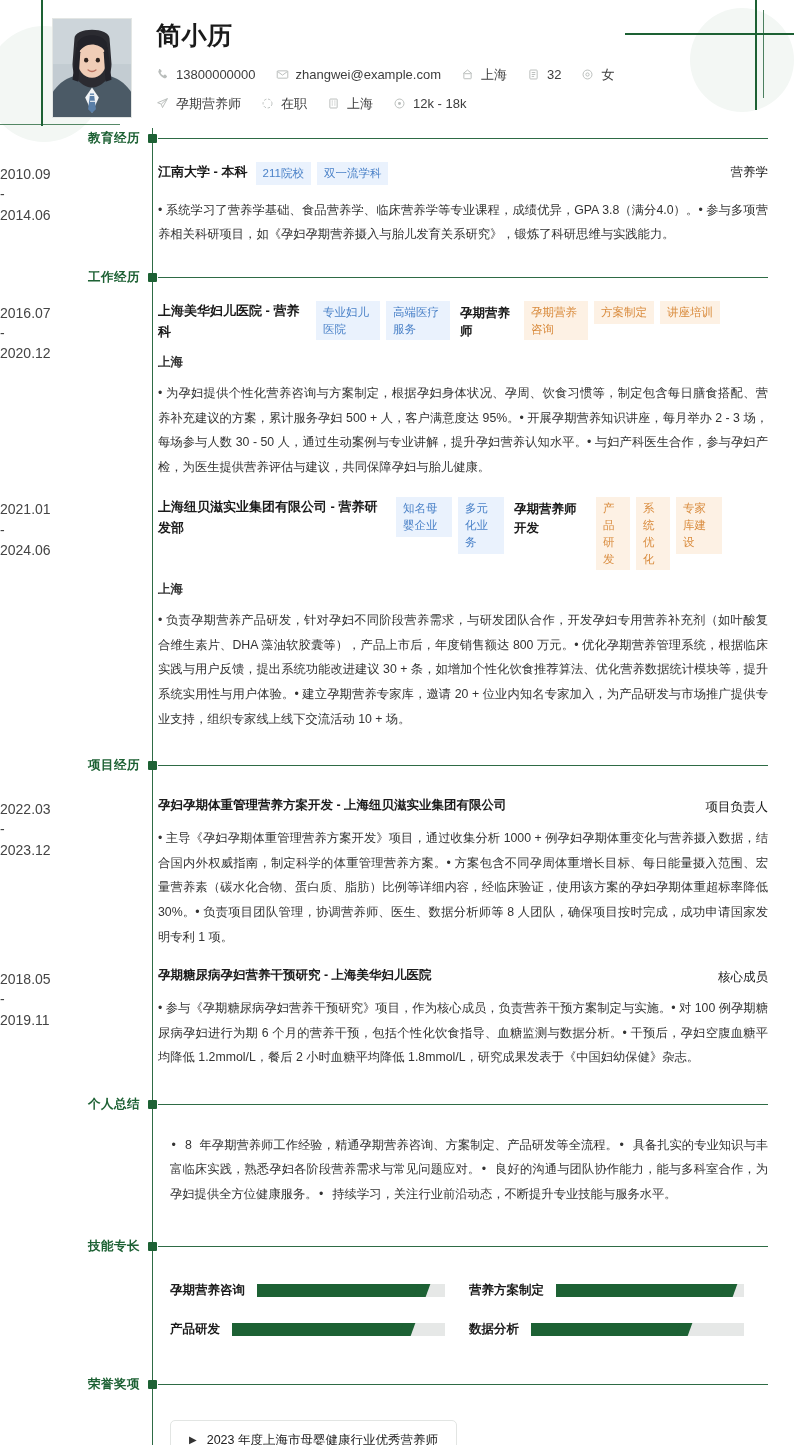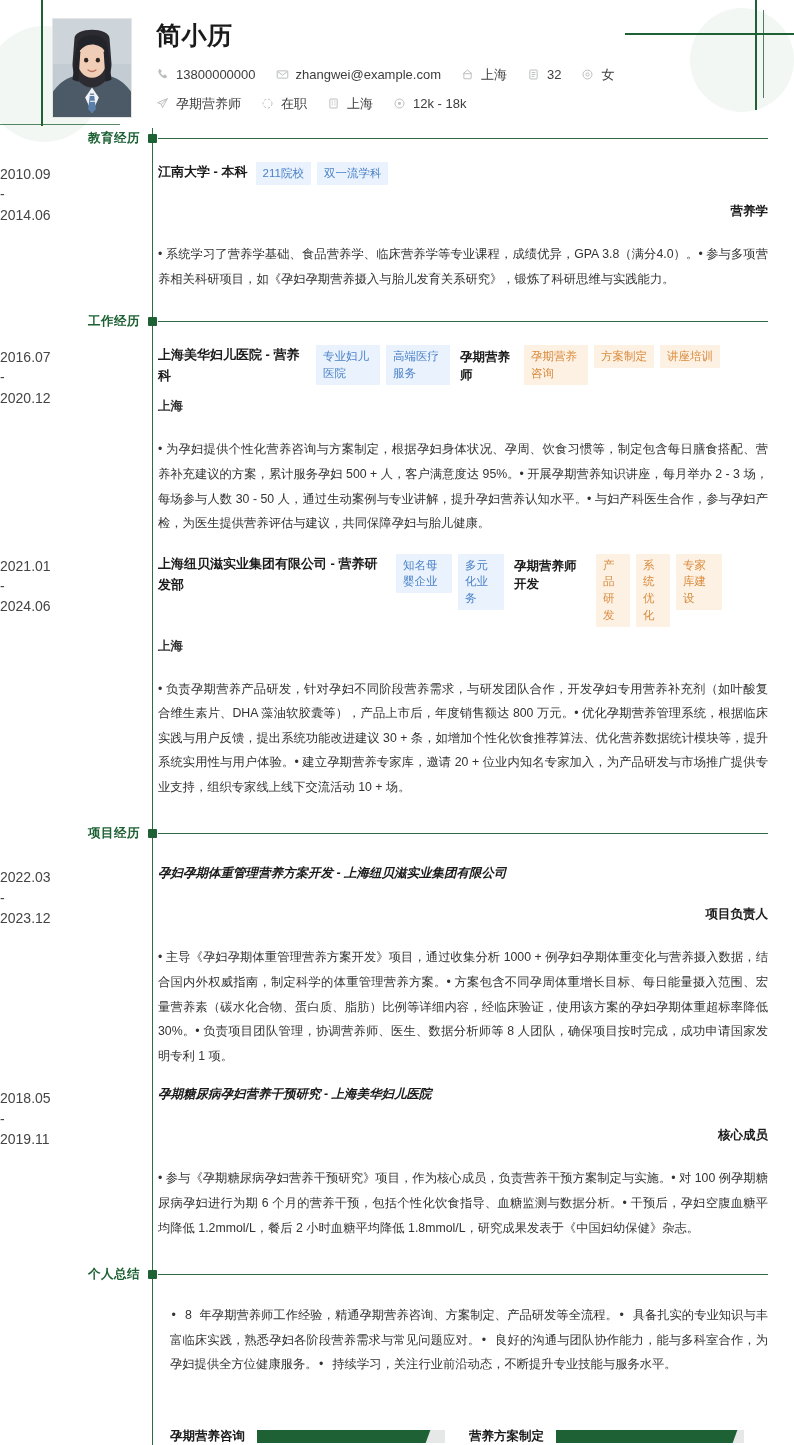--- a/index.html
+++ b/index.html
@@ -68,32 +68,32 @@
     width: 140px; flex: 0 0 140px; text-align: left;
     font-size: 14px; line-height: 1.45; color: #444; padding-top: 2px;
     white-space: pre-line;
   }
   .entry-main { flex: 1 1 auto; padding-left: 18px; padding-right: 26px; min-width: 0; }
 
   .row-title { display: flex; align-items: flex-start; }
   .title-block { flex: 1 1 auto; min-width: 0; display: flex; flex-wrap: wrap; align-items: flex-start; }
   .org { font-size: 13px; font-weight: 700; color: #1a1a1a; line-height: 1.6; margin-right: 8px; }
   .org.narrow { max-width: 150px; }
-  .role-right { font-size: 12.5px; font-weight: 700; color: #1a1a1a; white-space: nowrap; padding-left: 10px; padding-top: 2px; margin-top: 39px; }
+  .role-right { font-size: 12.5px; font-weight: 400; color: #1a1a1a; white-space: nowrap; padding-left: 10px; padding-top: 2px; }
 
   .tag { display: inline-block; font-size: 11.5px; line-height: 1.45; padding: 3px 7px; margin: 0 6px 3px 0; max-width: 64px; }
   .tag.blue { background: #eaf2fd; color: #4b82c8; }
   .tag.orange { background: #fdf1e4; color: #d98b3d; }
   .pos-inline { display:inline-block; font-size: 12.5px; font-weight: 700; color:#1a1a1a; line-height:1.45; padding: 3px 4px; margin: 0 6px 3px 0; max-width: 62px; }
 
   .loc { font-size: 12.5px; color: #333; margin-top: 8px; font-weight: 600; }
-  .desc { font-size: 12.3px; line-height: 2.0; color: #333; margin-top: 22px; text-align: justify; }
-
-  
-  .proj-title { font-size: 12.5px; font-weight: 700; color: #1a1a1a; font-style: italic; }
+  .desc { font-size: 12.3px; line-height: 2.0; color: #333; margin-top: 10px; text-align: justify; }
+
+  
+  .proj-title { font-size: 12.5px; font-weight: 700; color: #1a1a1a; }
 
   
   .skills { display: flex; flex-wrap: wrap; padding: 22px 26px 10px 170px; }
   .skill { width: 50%; display: flex; align-items: center; margin-bottom: 22px; padding-right: 24px; }
   .skill-name { font-size: 12.5px; font-weight: 700; color: #1a1a1a; white-space: nowrap; margin-right: 12px; }
   .bar { position: relative; flex: 1 1 auto; height: 13px; background: #e6e8e7; max-width: 215px; }
   .bar-fill { position: absolute; left: 0; top: 0; bottom: 0; background: #1d6134; }
   .bar-fill::after {
     content: ""; position: absolute; right: -6px; top: 0; bottom: 0; width: 12px;
     background: #1d6134; transform: skewX(-20deg);
@@ -349,20 +349,25 @@
         <div class="sec-title">个人总结</div>
         <div class="sec-dot"></div>
         <div class="sec-line"></div>
       </div>
       <div class="summary-body">
         <div class="desc">• 8 年孕期营养师工作经验，精通孕期营养咨询、方案制定、产品研发等全流程。• 具备扎实的专业知识与丰富临床实践，熟悉孕妇各阶段营养需求与常见问题应对。• 良好的沟通与团队协作能力，能与多科室合作，为孕妇提供全方位健康服务。• 持续学习，关注行业前沿动态，不断提升专业技能与服务水平。</div>
       </div>
     </div>
 
     <div class="section" style="margin-top:20px;">
+      <div class="sec-head">
+        <div class="sec-title">技能专长</div>
+        <div class="sec-dot"></div>
+        <div class="sec-line"></div>
+      </div>
       <div class="skills">
         <div class="skill">
           <span class="skill-name">孕期营养咨询</span>
           <span class="bar">
               <span class="bar-fill" style="width: 88%;"></span>
             </span>
         </div>
         <div class="skill">
           <span class="skill-name">营养方案制定</span>
           <span class="bar">

